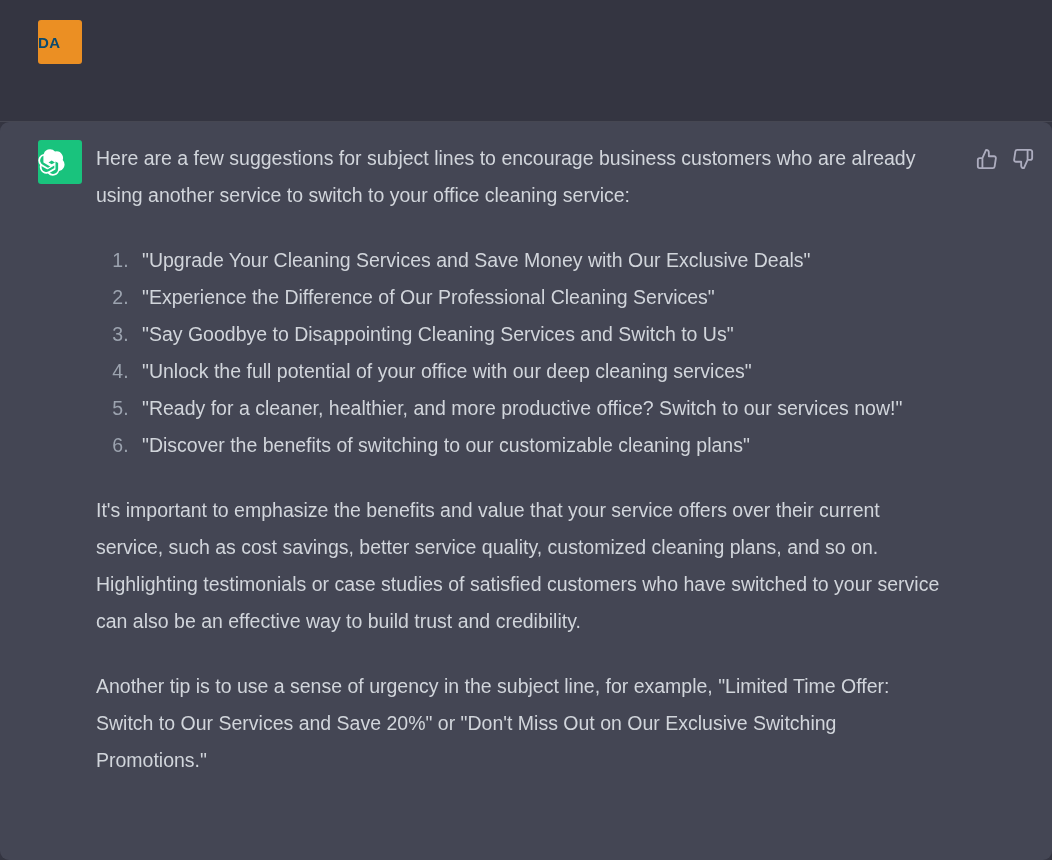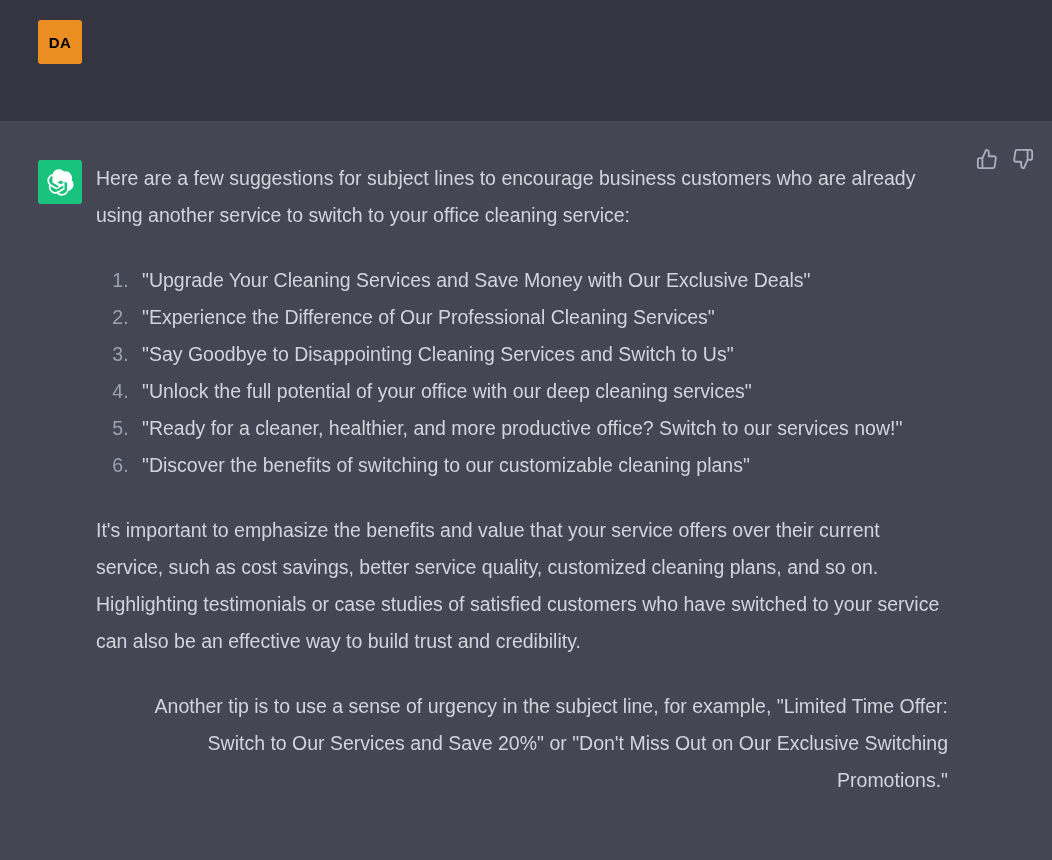--- a/index.html
+++ b/index.html
@@ -28,46 +28,47 @@
   }
   .turn-user::after {
     content: "";
     position: absolute;
     left: 0; right: 0; bottom: 0;
     height: 1px;
     background: rgba(255,255,255,0.09);
   }
   .turn-assistant {
     background: #444654;
-    padding: 38px 0 0 0;
+    padding: 18px 0 0 0;
     flex: 1;
     position: relative;
+    border-radius: 9px;
   }
 
   .row {
     display: flex;
     align-items: flex-start;
     padding: 0 20px 0 20px;
   }
 
   .avatar-wrap {
     width: 48px;
     min-width: 48px;
     padding-left: 18px;
   }
   .avatar {
     width: 44px;
     height: 44px;
     border-radius: 3px;
     display: flex;
     align-items: center;
-    justify-content: center;
+    justify-content: flex-start;
     font-size: 15px;
     font-weight: bold;
-    color: #000000;
+    color: #0c4a6e;
     letter-spacing: 0.3px;
   }
   .avatar.user { background: #eb8f23; }
   .avatar.bot  { background: #19c37d; }
   .avatar.bot svg { display: block; }
 
   .content {
     margin-left: 28px;
     max-width: 852px;
     flex: 1;
@@ -82,21 +83,21 @@
     padding-top: 3px;
   }
 
   .bot-text p {
     color: #d1d5db;
     font-size: 19.5px;
     line-height: 37px;
     margin: 0 0 28px 0;
     font-weight: normal;
   }
-  .bot-text p:last-child { margin-bottom: 0; text-align: right; }
+  .bot-text p:last-child { margin-bottom: 0; }
 
   ol.suggestions {
     margin: 0 0 28px 0;
     padding-left: 38px;
     color: #d1d5db;
     font-size: 19.5px;
     line-height: 37px;
   }
   ol.suggestions li {
     padding-left: 8px;

